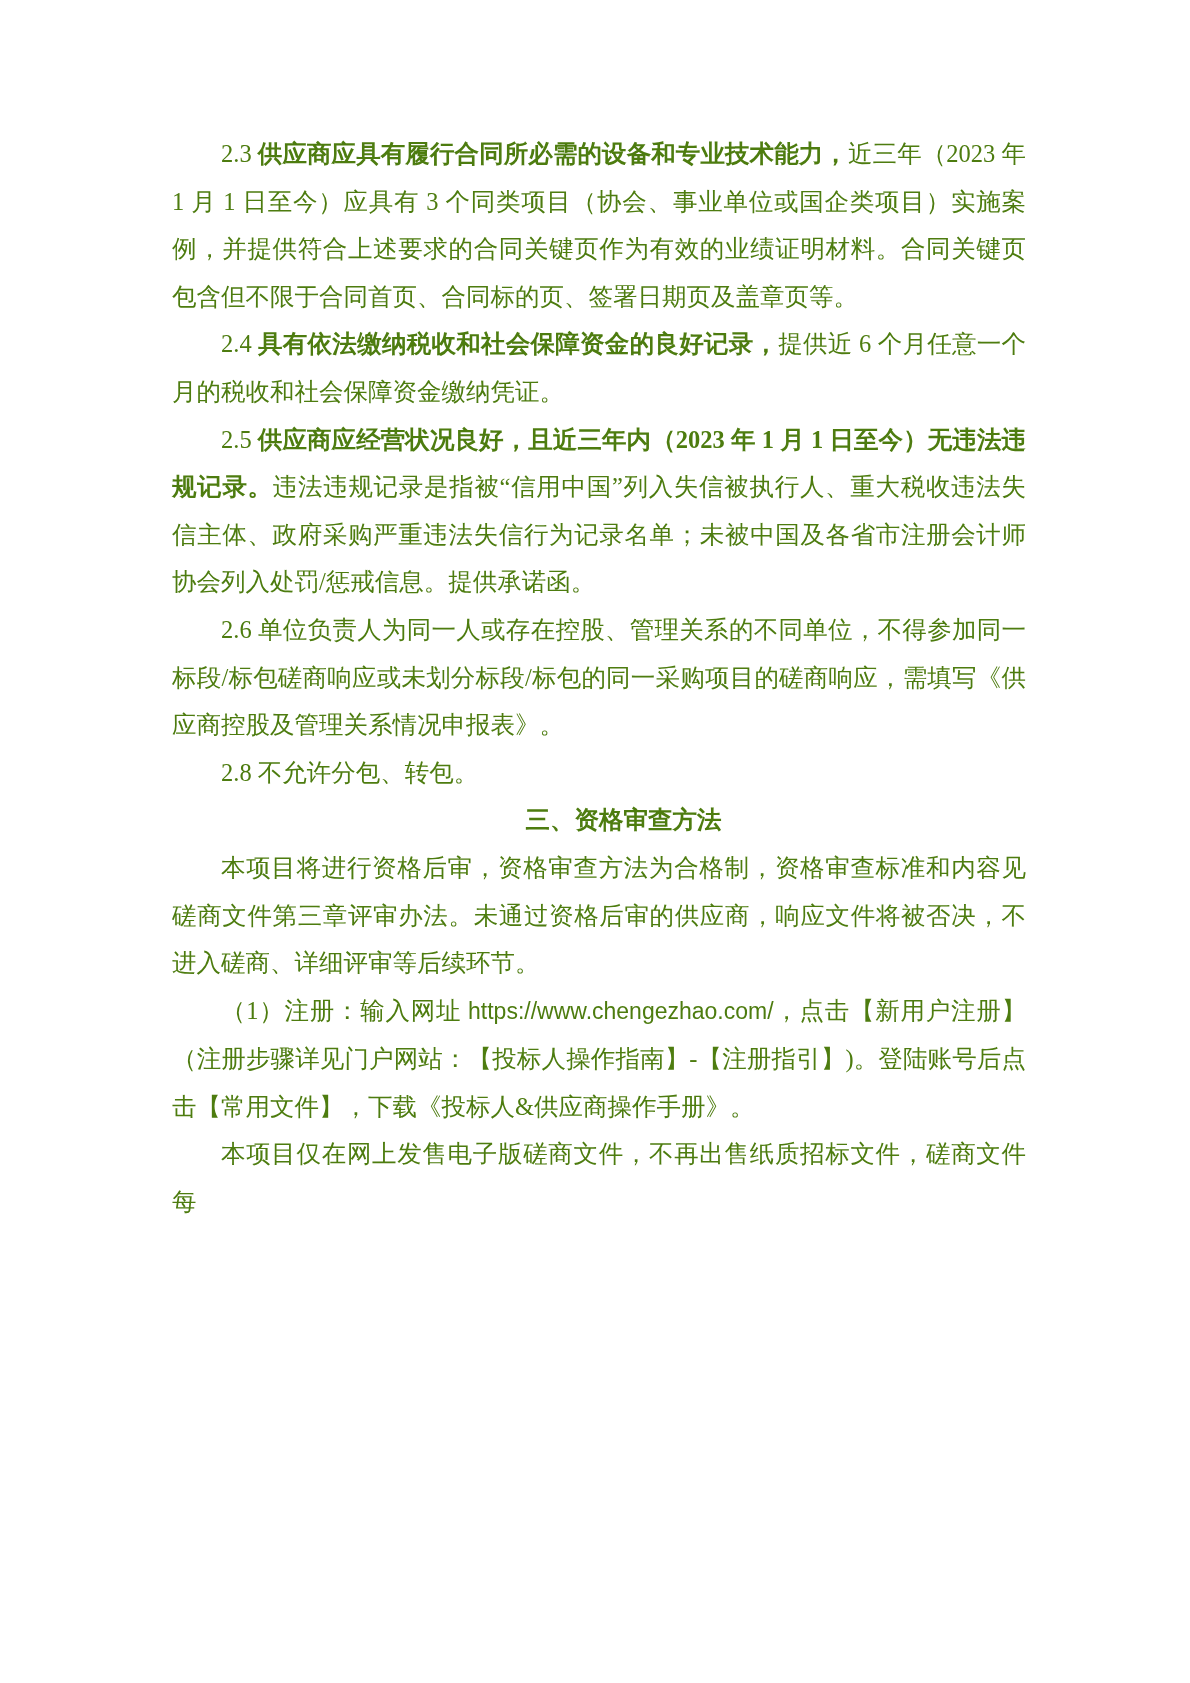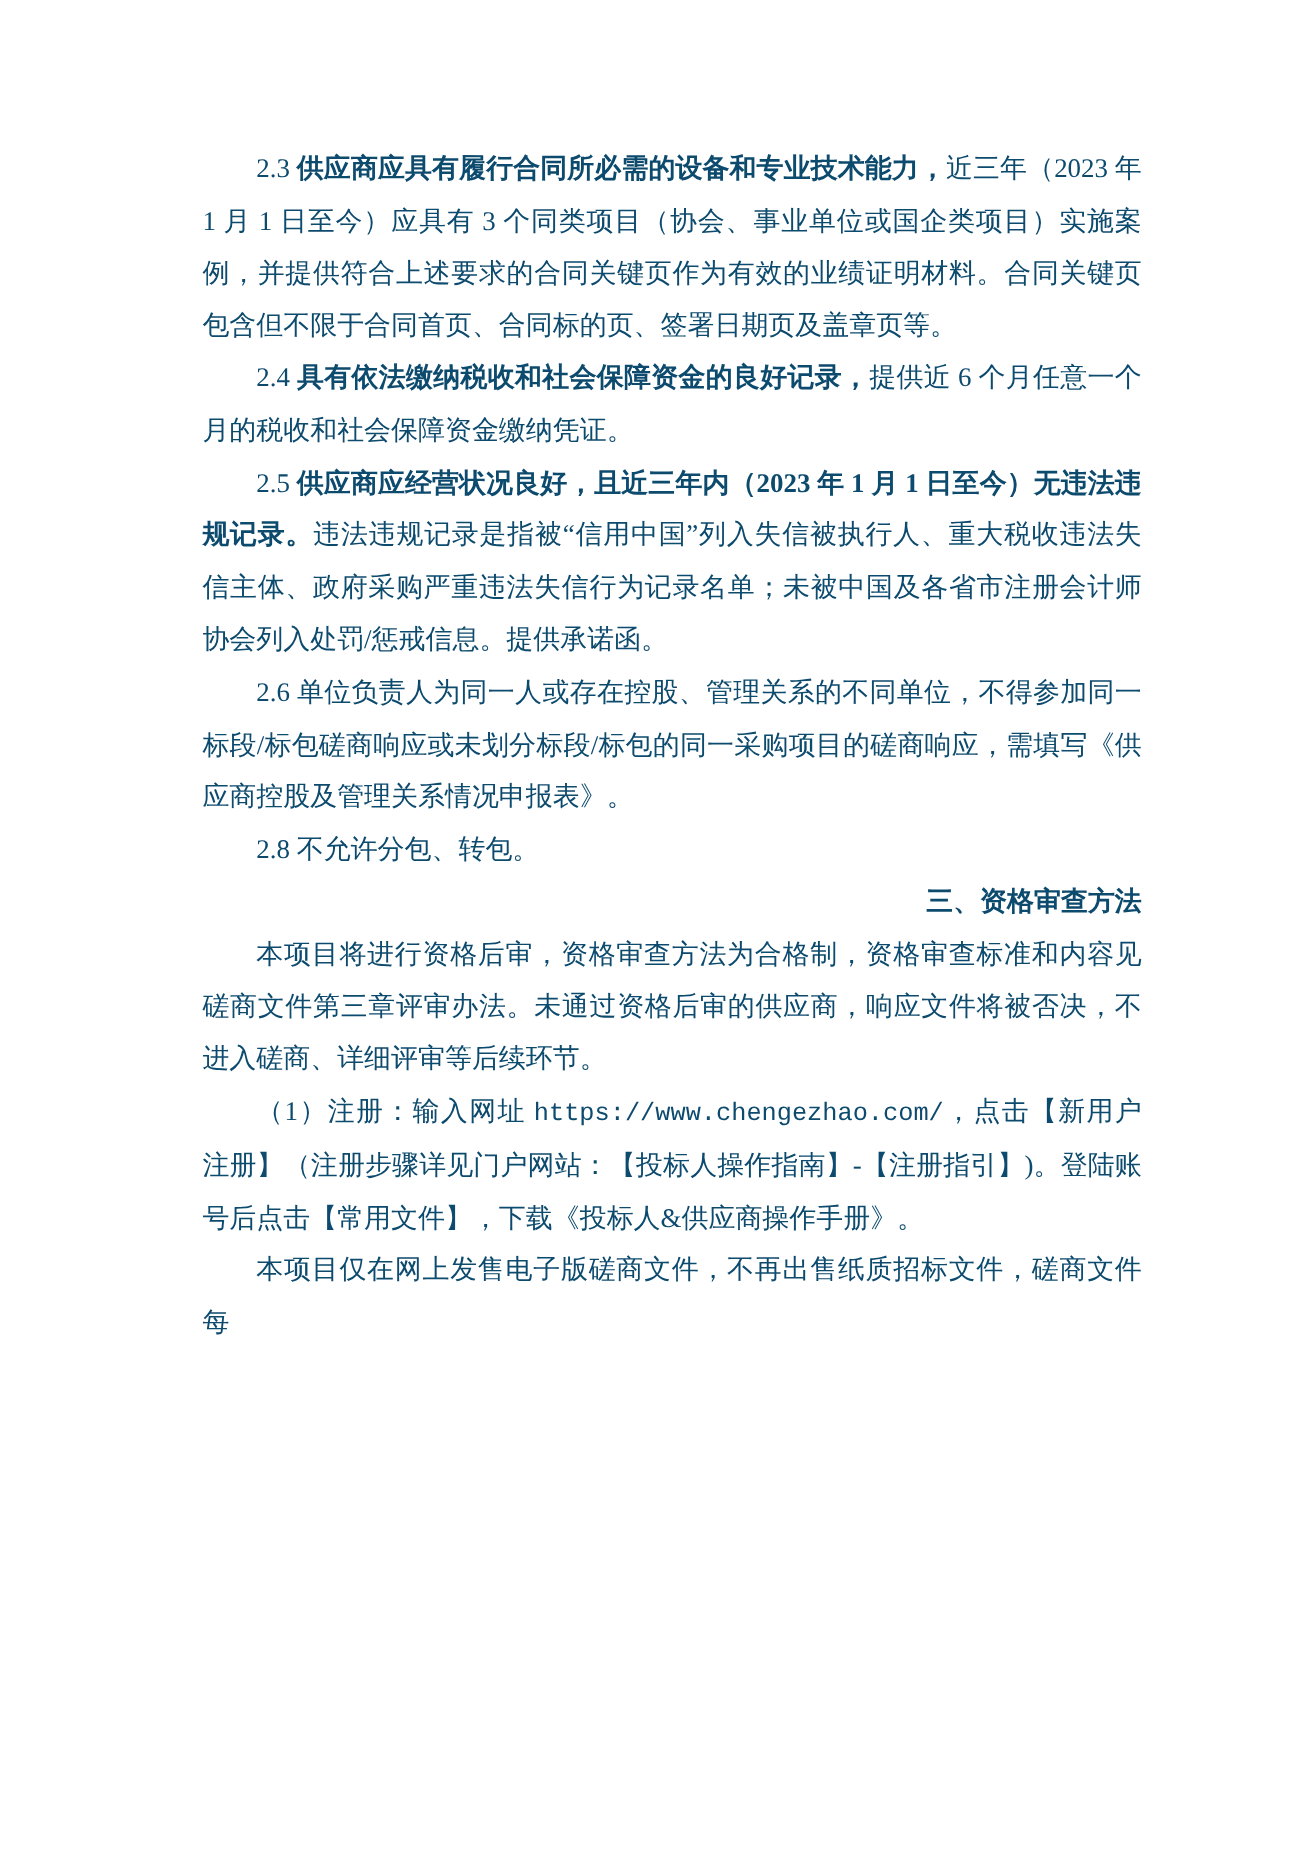--- a/index.html
+++ b/index.html
@@ -16,47 +16,47 @@
   .sheet {
     position: absolute;
     left: 0;
     top: 0;
     width: 1190px;
     height: 1683px;
     background: #ffffff;
   }
   .doc-content {
     position: absolute;
-    left: 184px;
+    left: 172px;
     top: 130px;
     width: 854px;
     font-family: "Liberation Serif", "DejaVu Serif", serif;
     font-size: 24.5px;
-    color: #0c4a6e;
+    color: #4d7c0f;
   }
   .doc-content p {
     margin: 0;
     line-height: 47.6px;
     text-indent: 2em;
     text-align: justify;
     text-justify: inter-ideograph;
     word-break: break-word;
   }
   .doc-content p.heading {
     font-weight: bold;
-    text-align: right;
+    text-align: center;
   }
   .doc-content p.gap-below {
     margin-bottom: 26px;
   }
   .doc-content span.b {
     font-weight: bold;
   }
   .doc-content span.mono {
-    font-family: Liberation Mono, monospace;
+    font-family: Liberation Sans, sans-serif;
     font-size: 23px;
   }
 </style>
 </head>
 <body>
 
 <div class="sheet">
   <div class="doc-content">
       <p class="body"><span>2.3 </span><span class="b">供应商应具有履行合同所必需的设备和专业技术能力，</span><span>近三年（2023 年 1 月 1 日至今）应具有 3 个同类项目（协会、事业单位或国企类项目）实施案例，并提供符合上述要求的合同关键页作为有效的业绩证明材料。合同关键页包含但不限于合同首页、合同标的页、签署日期页及盖章页等。</span></p>
       <p class="body"><span>2.4 </span><span class="b">具有依法缴纳税收和社会保障资金的良好记录，</span><span>提供近 6 个月任意一个月的税收和社会保障资金缴纳凭证。</span></p>

